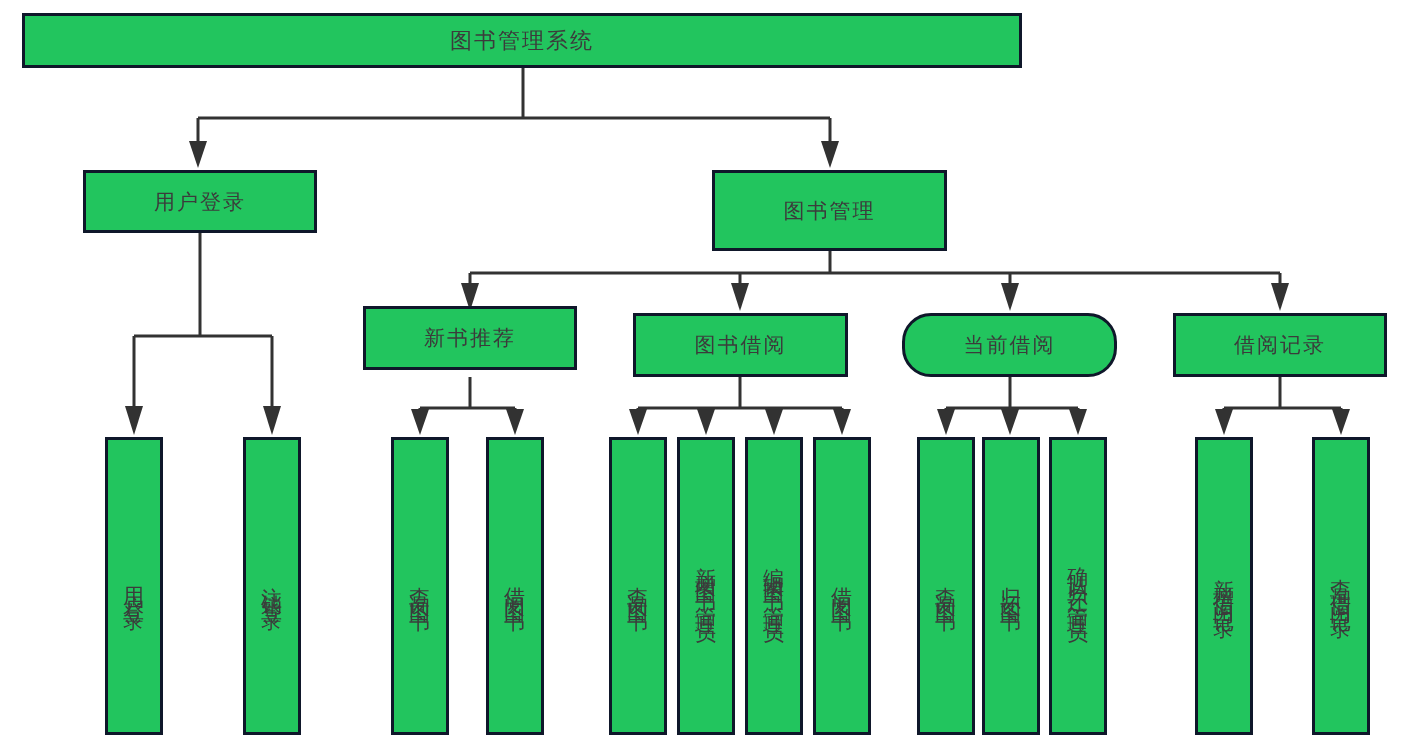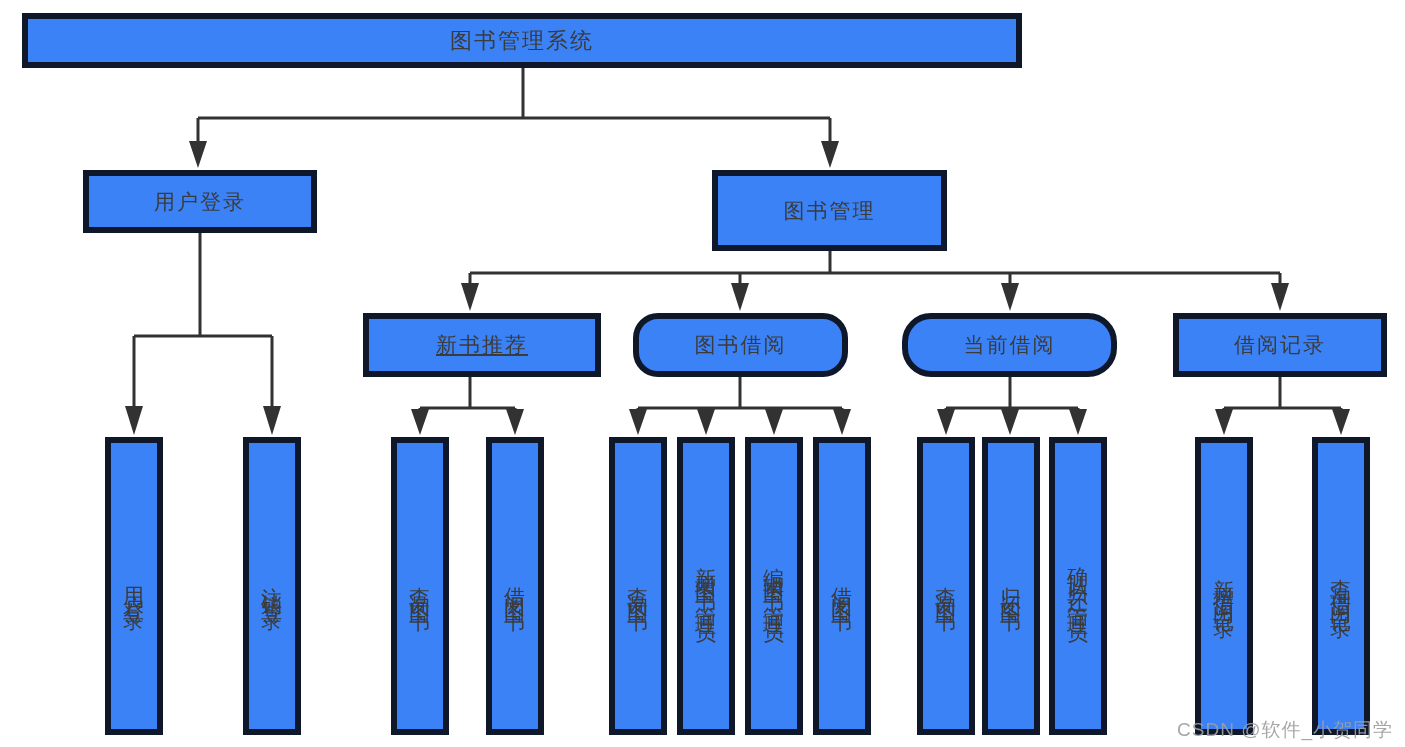--- a/index.html
+++ b/index.html
@@ -12,22 +12,22 @@
     color: #3b3b3b;
     overflow: hidden;
   }
   #connectors {
     position: absolute;
     left: 0; top: 0;
     width: 1405px; height: 747px;
   }
   .node {
     position: absolute;
-    background: #3b82f6;
-    border: 6px solid #0f172a;
+    background: #22c55e;
+    border: 3px solid #0f172a;
     box-sizing: border-box;
     display: flex;
     align-items: center;
     justify-content: center;
   }
   .hlabel {
     font-size: 21px;
     letter-spacing: 2px;
     color: #3b3b3b;
     white-space: nowrap;
@@ -40,22 +40,22 @@
     letter-spacing: 8px;
     color: #3b3b3b;
     line-height: 1;
   }
   
   .n-root   { left: 22px;  top: 13px;  width: 1000px; height: 55px; }
   
   .n-l1-0   { left: 83px;  top: 170px; width: 234px; height: 63px; }
   .n-l1-1   { left: 712px; top: 170px; width: 235px; height: 81px; }
   
-  .n-l2-0   { left: 363px;  top: 313px; width: 238px; height: 64px; text-decoration: underline; }
-  .n-l2-1   { left: 633px;  top: 313px; width: 215px; height: 64px; border-radius: 25px; }
+  .n-l2-0   { left: 363px;  top: 306px; width: 214px; height: 64px; }
+  .n-l2-1   { left: 633px;  top: 313px; width: 215px; height: 64px; }
   .n-l2-2   { left: 902px;  top: 313px; width: 215px; height: 64px; border-radius: 29px; }
   .n-l2-3   { left: 1173px; top: 313px; width: 214px; height: 64px; }
   
   .leaf { top: 437px; width: 58px; height: 298px; }
   .n-lf-0  { left: 105px; }
   .n-lf-1  { left: 243px; }
   .n-lf-2  { left: 391px; }
   .n-lf-3  { left: 486px; }
   .n-lf-4  { left: 609px; }
   .n-lf-5  { left: 677px; }
@@ -183,14 +183,13 @@
   <div class="node leaf n-lf-10">
     <span class="vlabel">确认归还（管理员）</span>
   </div>
   <div class="node leaf n-lf-11">
     <span class="vlabel">新增借阅记录</span>
   </div>
   <div class="node leaf n-lf-12">
     <span class="vlabel">查询借阅记录</span>
   </div>
 
-  <div id="watermark">CSDN @软件_小贺同学</div>
 </div>
 
 </body></html>

